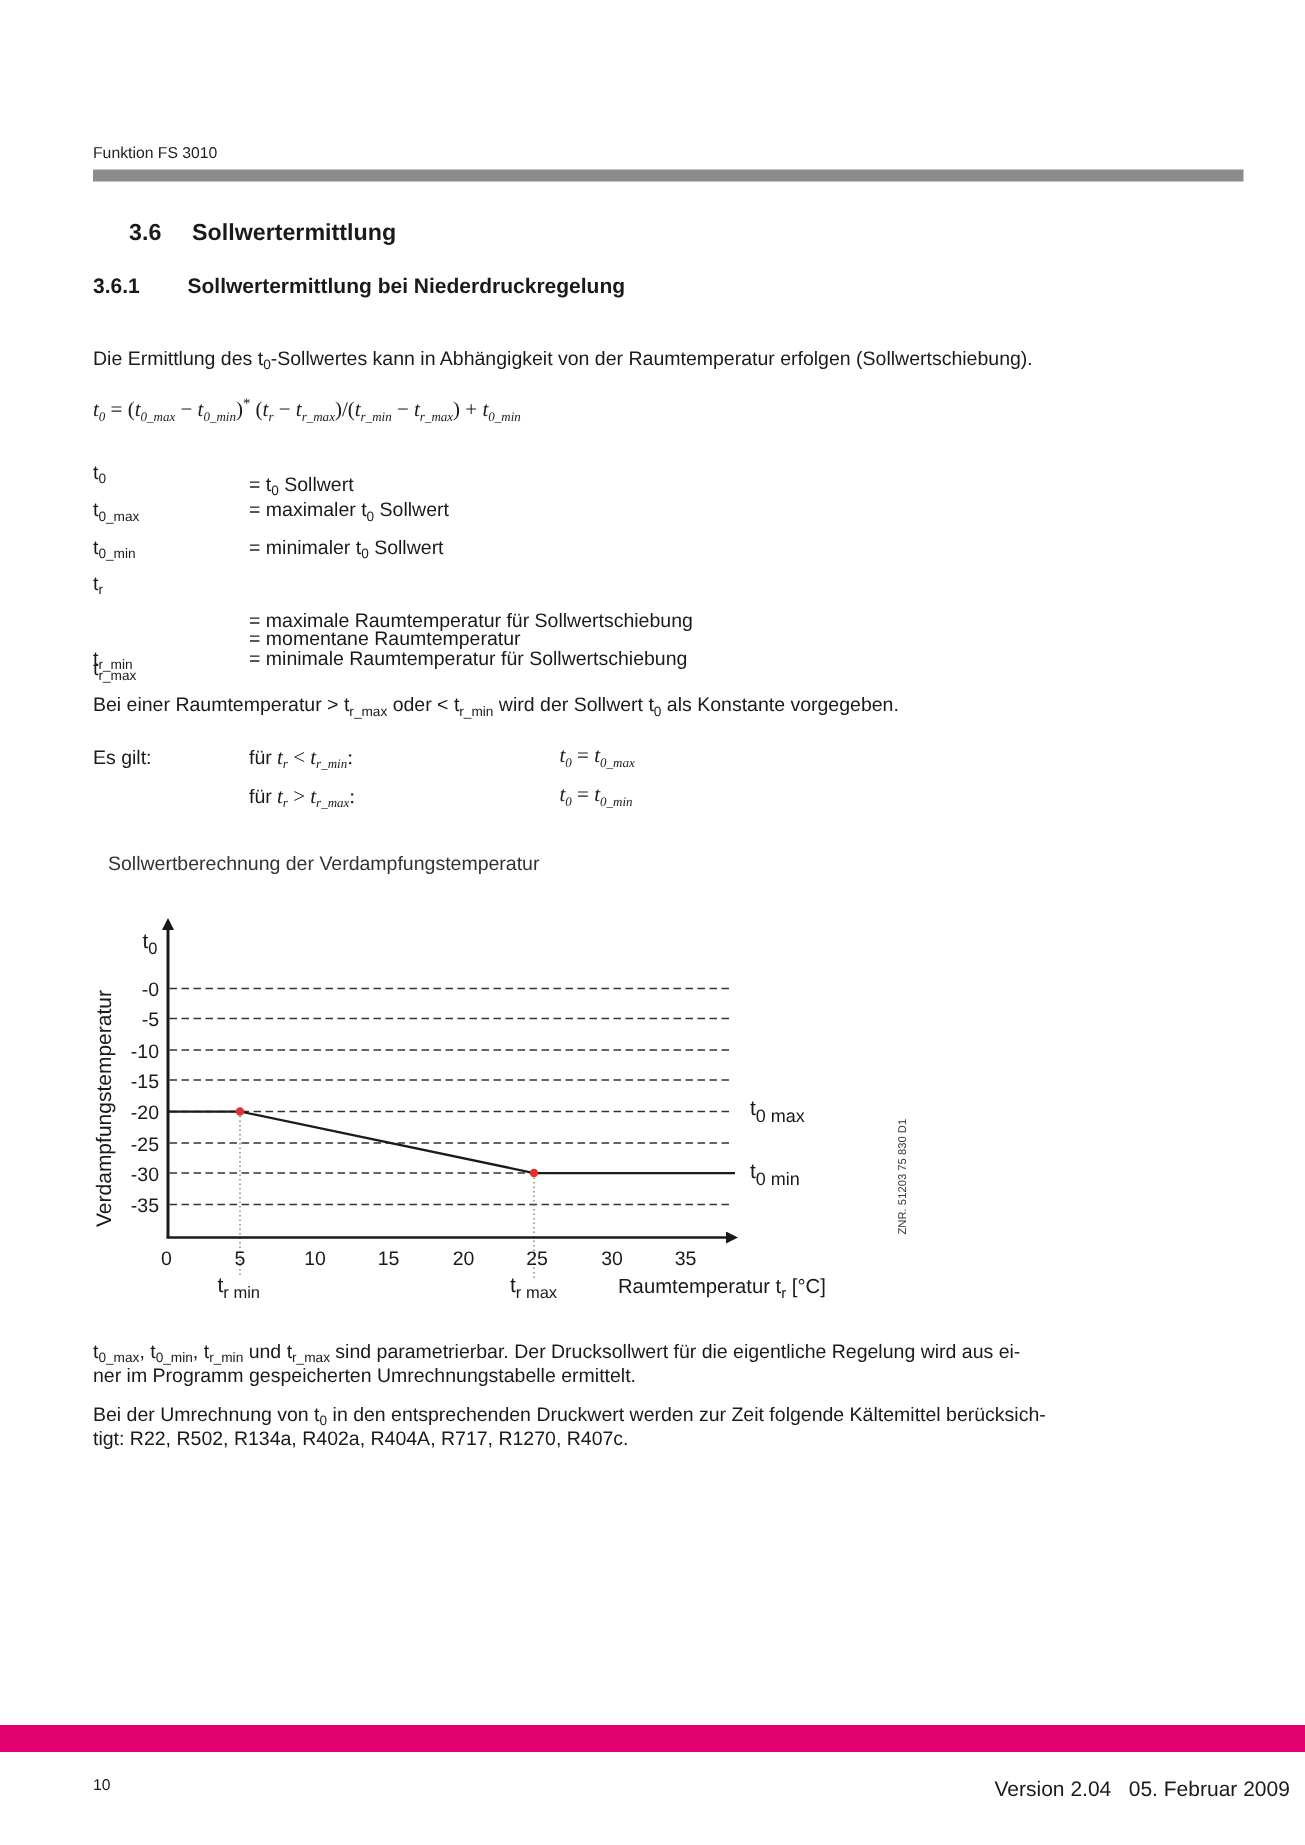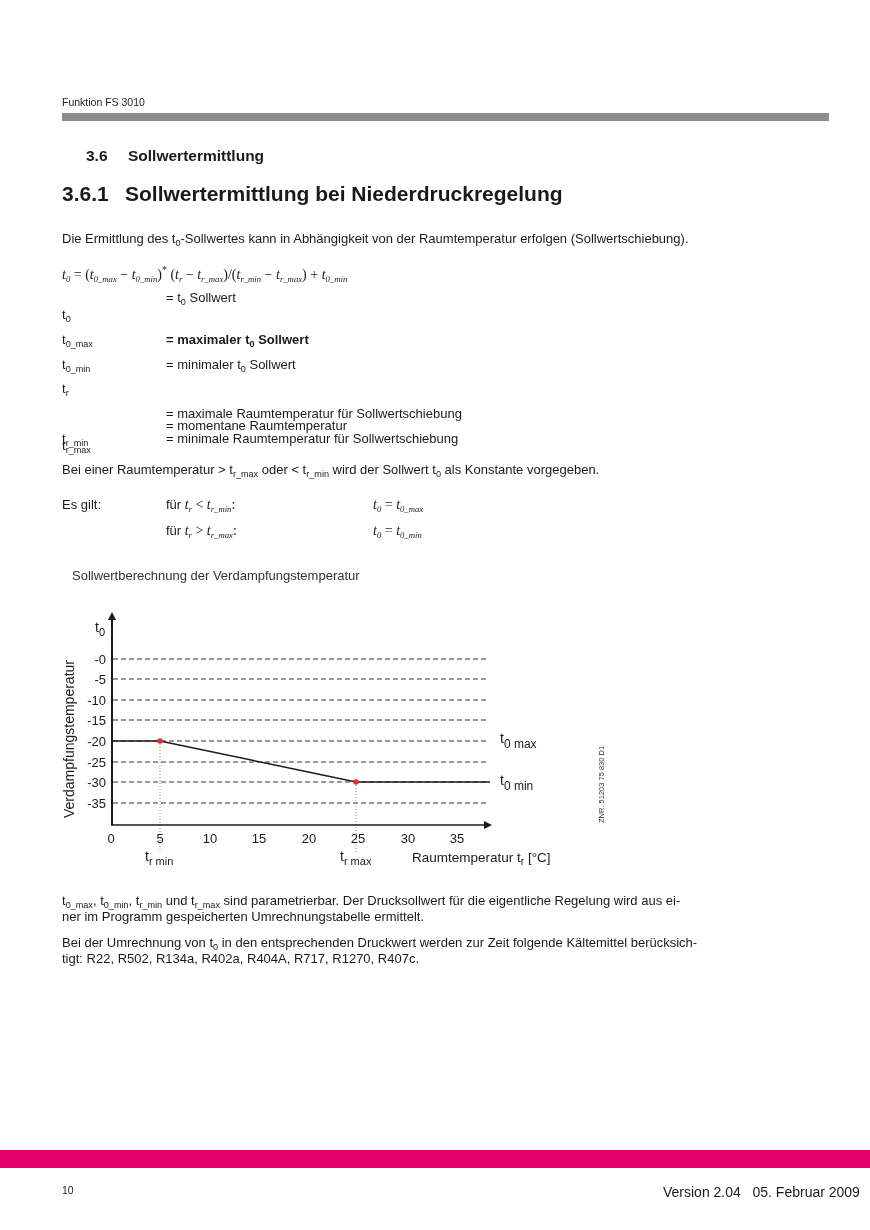--- a/index.html
+++ b/index.html
@@ -3,21 +3,21 @@
 <meta charset="utf-8">
 <style>
   html, body { margin: 0; padding: 0; background: #ffffff; }
   body { width: 870px; height: 1230px; position: relative; overflow: hidden;
          font-family: "Liberation Sans", sans-serif; color: #1a1a1a; }
   .abs { position: absolute; white-space: nowrap; }
   .hdr-text { left: 62px; top: 96px; font-size: 10.5px; color: #222; }
   .hdr-bar { left: 62px; top: 113px; width: 767px; height: 8px; background: #8c8c8c; }
   .h1 { left: 62px; top: 147px; font-size: 15.5px; font-weight: bold; }
   .h1 .num { display: inline-block; width: 42px; margin-left: 24px; }
-  .h2 { left: 62px; top: 182px; font-size: 21px; font-weight: bold; }
+  .h2 { left: 62px; top: 182px; font-size: 14px; font-weight: bold; }
   .h2 .num { display: inline-block; width: 63px; }
   .p { font-size: 13px; }
   sub { font-size: 70%; vertical-align: -0.35em; line-height: 0; }
   .math { font-family: "Liberation Serif", serif; font-size: 14px; }
   .math i { font-style: italic; }
   .math sub { font-size: 62%; font-style: italic; }
   .def-sym { left: 62px; font-size: 13px; }
   .def-txt { left: 166px; font-size: 13px; }
   .chart-title { left: 72px; top: 568px; font-size: 13px; color: #333; }
   svg text { font-family: "Liberation Sans", sans-serif; }
@@ -40,24 +40,24 @@
 
 <div class="abs p" style="left:62px; top:231px;">
   <span>Die Ermittlung des t</span><sub>0</sub><span>-Sollwertes kann in Abhängigkeit von der Raumtemperatur erfolgen (Sollwertschiebung).</span>
 </div>
 
 <div class="abs math" style="left:62px; top:264px;">
   <i>t</i><sub>0</sub> = (<i>t</i><sub>0_max</sub> − <i>t</i><sub>0_min</sub>)<sup style="font-size:70%">*</sup> (<i>t</i><sub>r</sub> − <i>t</i><sub>r_max</sub>)/(<i>t</i><sub>r_min</sub> − <i>t</i><sub>r_max</sub>) + <i>t</i><sub>0_min</sub>
 </div>
 
 <div class="abs def-sym" style="top:307px;"><span>t</span><sub>0</sub></div>
-<div class="abs def-txt" style="top:290px;"><span>= t</span><sub>0</sub><span> Sollwert</span></div>
+<div class="abs def-txt" style="top:315px;"><span>= t</span><sub>0</sub><span> Sollwert</span></div>
 
 <div class="abs def-sym" style="top:332px;"><span>t</span><sub>0_max</sub></div>
-<div class="abs def-txt" style="top:332px;font-weight:bold;"><span>= maximaler t</span><sub>0</sub><span> Sollwert</span></div>
+<div class="abs def-txt" style="top:332px;"><span>= maximaler t</span><sub>0</sub><span> Sollwert</span></div>
 
 <div class="abs def-sym" style="top:357px;"><span>t</span><sub>0_min</sub></div>
 <div class="abs def-txt" style="top:357px;"><span>= minimaler t</span><sub>0</sub><span> Sollwert</span></div>
 
 <div class="abs def-sym" style="top:381px;"><span>t</span><sub>r</sub></div>
 <div class="abs def-txt" style="top:381px;margin-top:37px;"><span>= momentane Raumtemperatur</span></div>
 
 <div class="abs def-sym" style="top:406px;margin-top:32px;"><span>t</span><sub>r_max</sub></div>
 <div class="abs def-txt" style="top:406px;"><span>= maximale Raumtemperatur für Sollwertschiebung</span></div>
 

